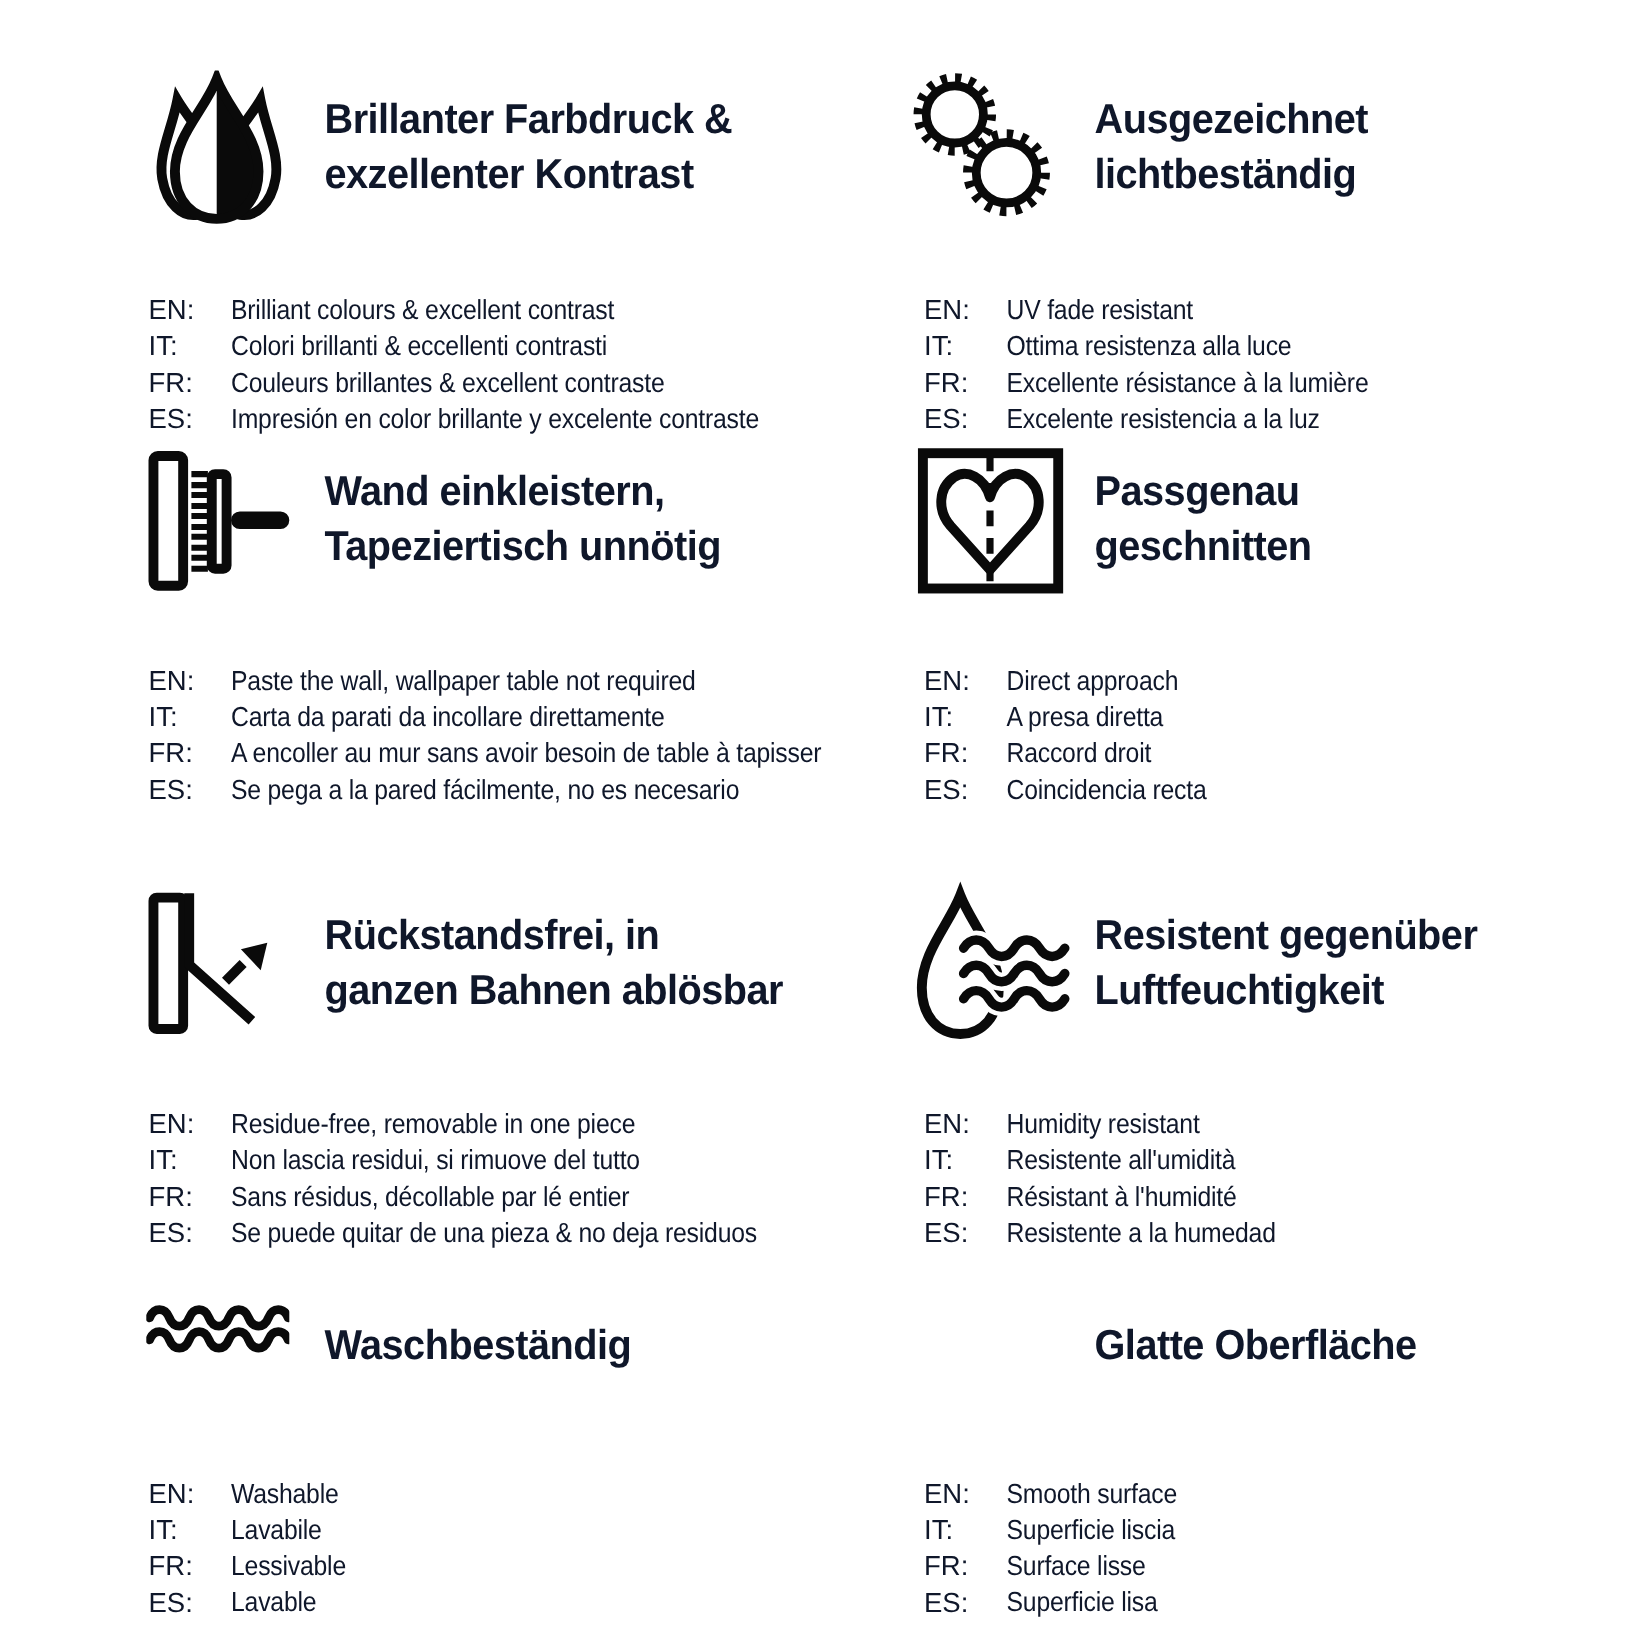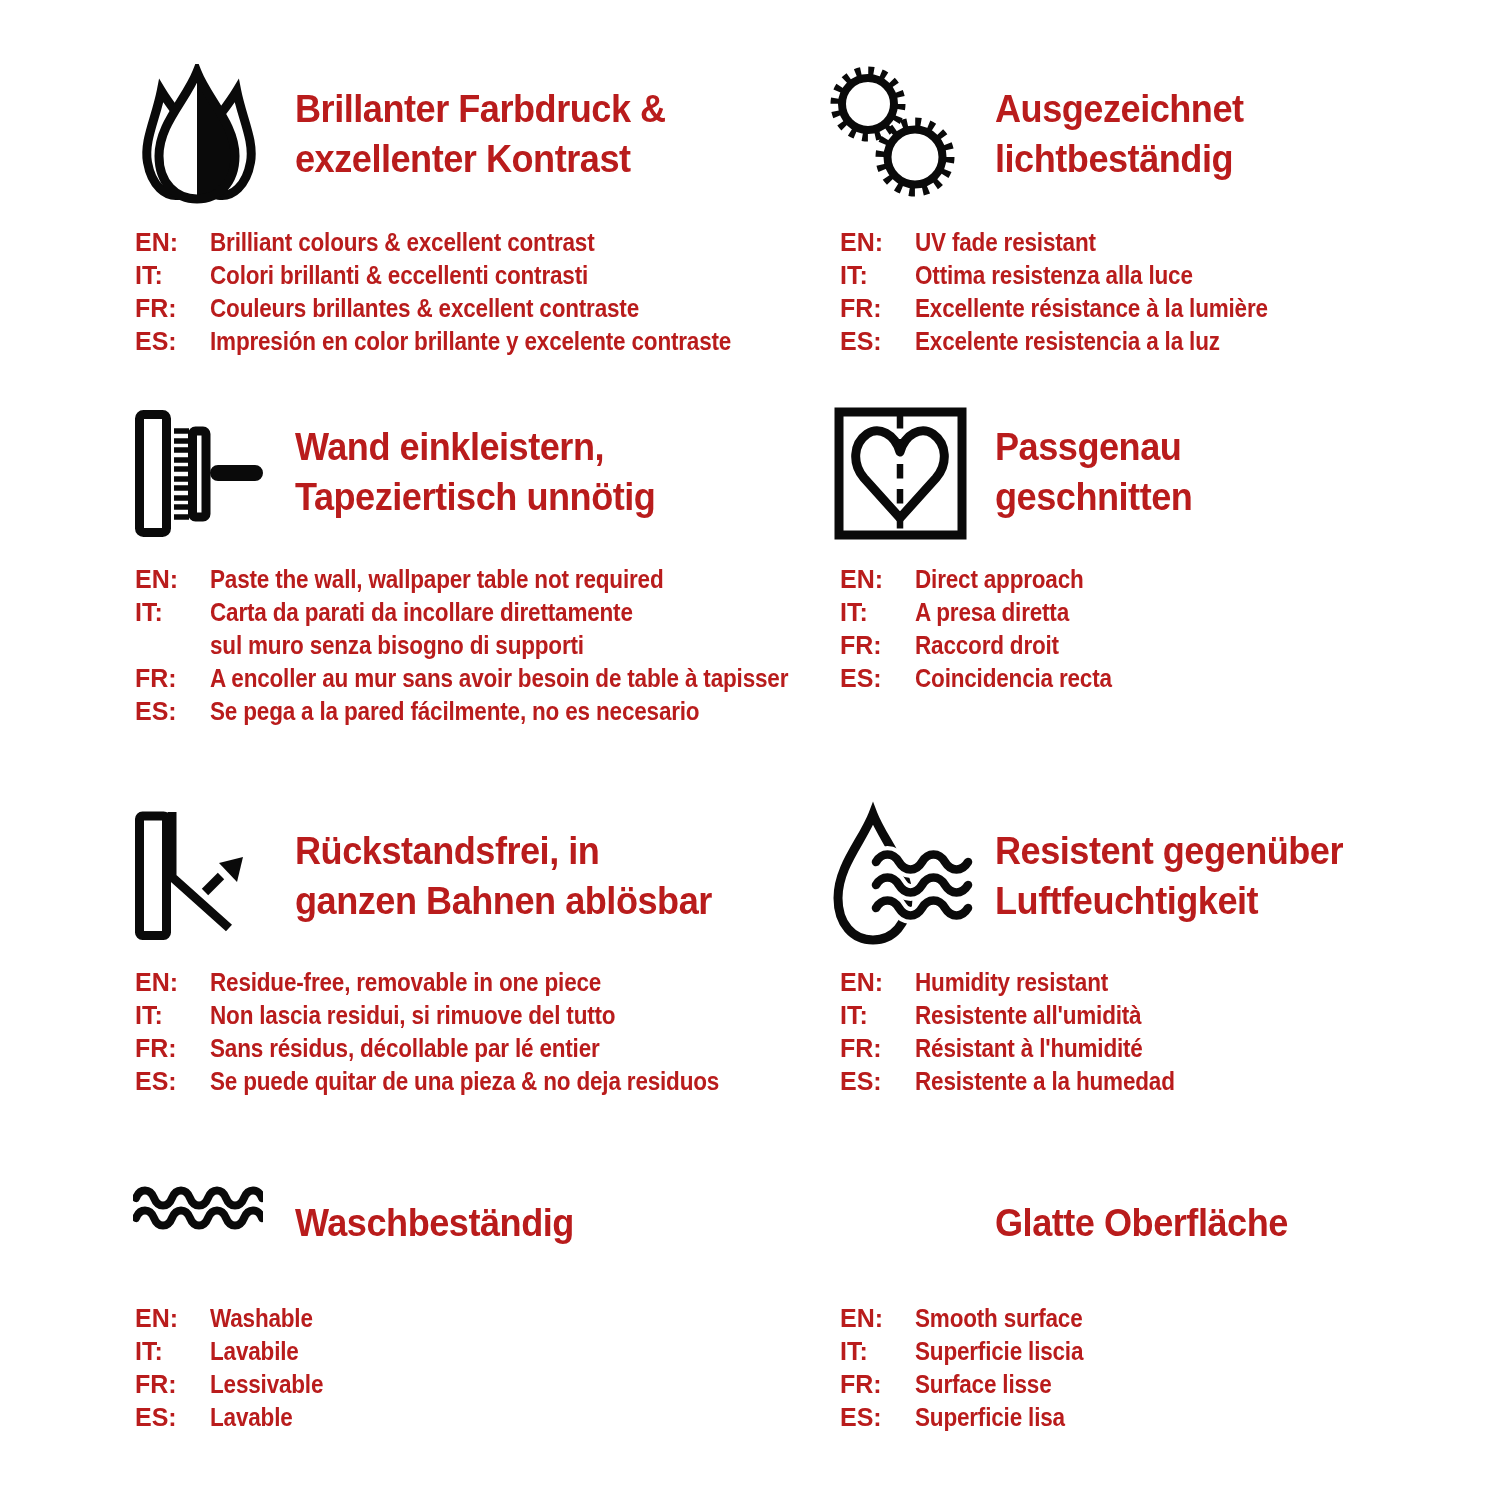--- a/index.html
+++ b/index.html
@@ -1,25 +1,25 @@
 <!DOCTYPE html>
 <html><head>
 <meta charset="utf-8">
 <style>
   html,body{margin:0;padding:0;background:#fff;}
   .canvas{
     position:relative;width:1500px;height:1500px;background:#ffffff;
-    font-family:"Liberation Sans",sans-serif;color:#b91c1c;overflow:hidden;
+    font-family:"Liberation Sans",sans-serif;color:#0f172a;overflow:hidden;
   }
   .icon{position:absolute;}
   .title{
     position:absolute;margin:0;font-size:38px;line-height:50px;font-weight:700;
     letter-spacing:-0.5px;white-space:nowrap;transform:scaleX(0.95);transform-origin:0 0;
   }
-  .trans{position:absolute;font-size:25px;line-height:33px;font-weight:700;}
+  .trans{position:absolute;font-size:25px;line-height:33px;font-weight:400;margin-top:40px;}
   .t-row{display:flex;}
   .t-lang{flex:0 0 75px;}
   .t-val{
     white-space:nowrap;display:inline-block;letter-spacing:-0.2px;
     transform:scaleX(0.9);transform-origin:0 50%;
   }
   svg{display:block;}
 </style>
 </head>
 <body>
@@ -119,24 +119,20 @@
   <div class="trans" style="left:135px;top:563px">
     <div class="t-row">
         <span class="t-lang">EN:</span>
         <span class="t-val">Paste the wall, wallpaper table not required</span>
       </div>
     <div class="t-row">
         <span class="t-lang">IT:</span>
         <span class="t-val">Carta da parati da incollare direttamente</span>
       </div>
     <div class="t-row">
-        <span class="t-lang"></span>
-        <span class="t-val">sul muro senza bisogno di supporti</span>
-      </div>
-    <div class="t-row">
         <span class="t-lang">FR:</span>
         <span class="t-val">A encoller au mur sans avoir besoin de table à tapisser</span>
       </div>
     <div class="t-row">
         <span class="t-lang">ES:</span>
         <span class="t-val">Se pega a la pared fácilmente, no es necesario</span>
       </div>
   </div>
 
   <div class="icon" style="left:833px;top:406px">

